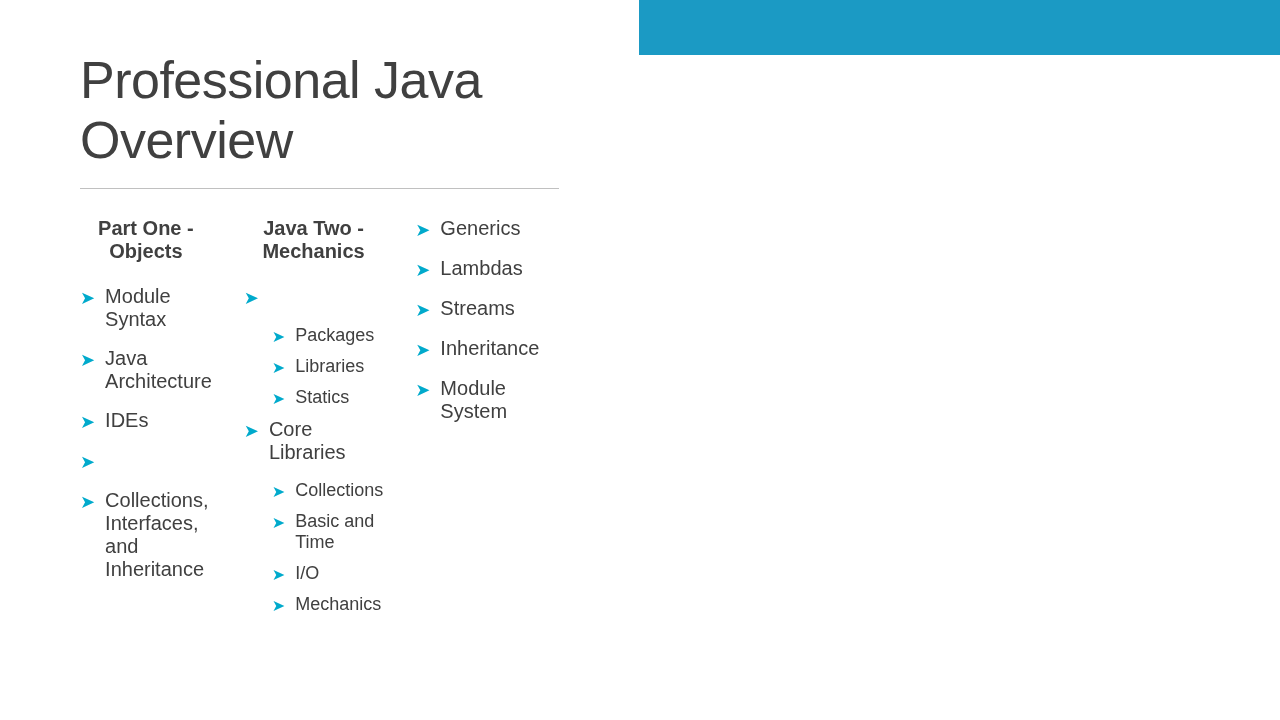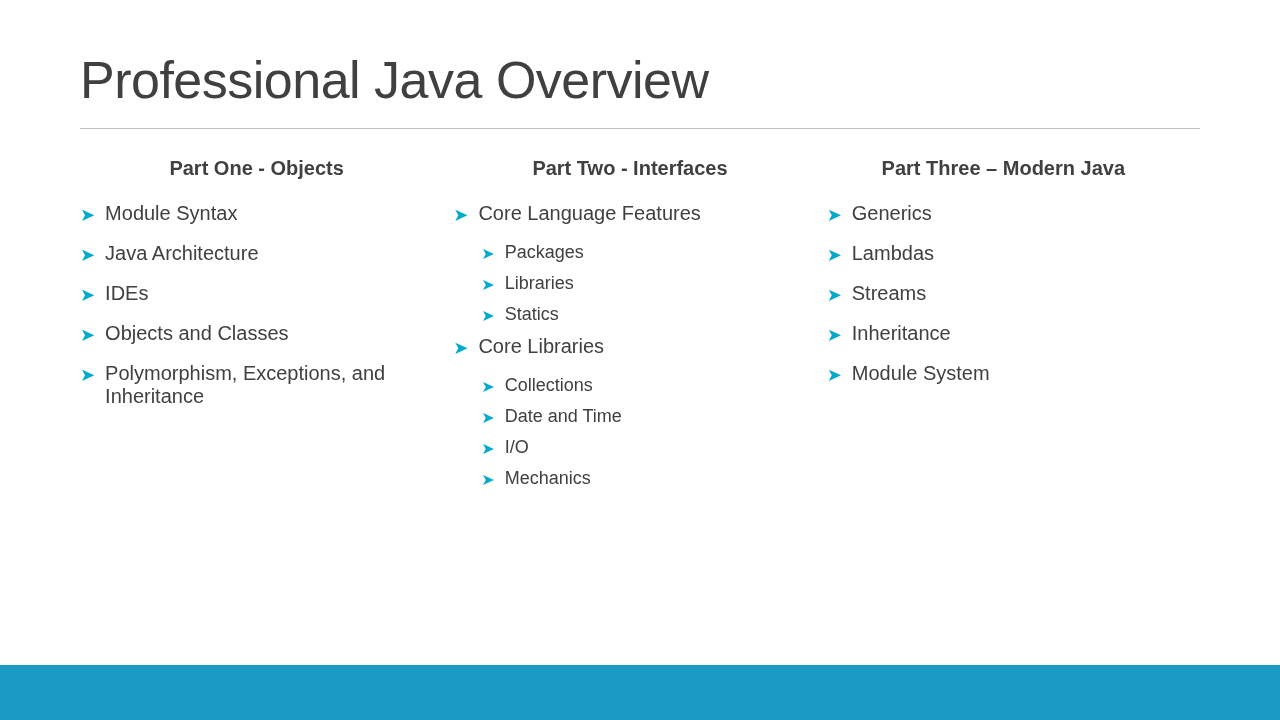--- a/index.html
+++ b/index.html
@@ -11,21 +11,21 @@
       overflow: hidden;
       position: relative;
     }
 
     .slide-container {
       width: 1280px;
       height: 720px;
       background: #ffffff;
       position: relative;
       display: flex;
-      flex-direction: column;
+      flex-direction: row;
     }
 
     .slide-content {
       flex: 1;
       padding: 50px 80px 20px 80px;
     }
 
     .slide-title {
       font-size: 52px;
       font-weight: 300;
@@ -36,21 +36,21 @@
 
     .divider {
       width: 100%;
       height: 1px;
       background: #c0c0c0;
       margin-bottom: 28px;
     }
 
     .columns {
       display: flex;
-      gap: 0;
+      gap: 12px;
       width: 100%;
     }
 
     .column {
       flex: 1;
       padding-right: 20px;
     }
 
     .column-header {
       font-size: 20px;
@@ -110,32 +110,30 @@
           <div class="list-item">
             <span class="arrow">➤</span>
             <span>Java Architecture</span>
           </div>
           <div class="list-item">
             <span class="arrow">➤</span>
             <span>IDEs</span>
           </div>
           <div class="list-item">
             <span class="arrow">➤</span>
-            <span>Objects and Classes</span>
           </div>
           <div class="list-item">
             <span class="arrow">➤</span>
-            <span>Polymorphism, Exceptions, and Inheritance</span>
+            <span>Collections, Interfaces, and Inheritance</span>
           </div>
         </div>
         <div class="column">
-          <div class="column-header">Part Two - Interfaces</div>
+          <div class="column-header">Java Two - Mechanics</div>
           <div class="list-item">
             <span class="arrow">➤</span>
-            <span>Core Language Features</span>
           </div>
           <div class="list-item sub-item">
             <span class="arrow">➤</span>
             <span>Packages</span>
           </div>
           <div class="list-item sub-item">
             <span class="arrow">➤</span>
             <span>Libraries</span>
           </div>
           <div class="list-item sub-item">
@@ -145,33 +143,32 @@
           <div class="list-item">
             <span class="arrow">➤</span>
             <span>Core Libraries</span>
           </div>
           <div class="list-item sub-item">
             <span class="arrow">➤</span>
             <span>Collections</span>
           </div>
           <div class="list-item sub-item">
             <span class="arrow">➤</span>
-            <span>Date and Time</span>
+            <span>Basic and Time</span>
           </div>
           <div class="list-item sub-item">
             <span class="arrow">➤</span>
             <span>I/O</span>
           </div>
           <div class="list-item sub-item">
             <span class="arrow">➤</span>
             <span>Mechanics</span>
           </div>
         </div>
         <div class="column">
-          <div class="column-header">Part Three – Modern Java</div>
           <div class="list-item">
             <span class="arrow">➤</span>
             <span>Generics</span>
           </div>
           <div class="list-item">
             <span class="arrow">➤</span>
             <span>Lambdas</span>
           </div>
           <div class="list-item">
             <span class="arrow">➤</span>

